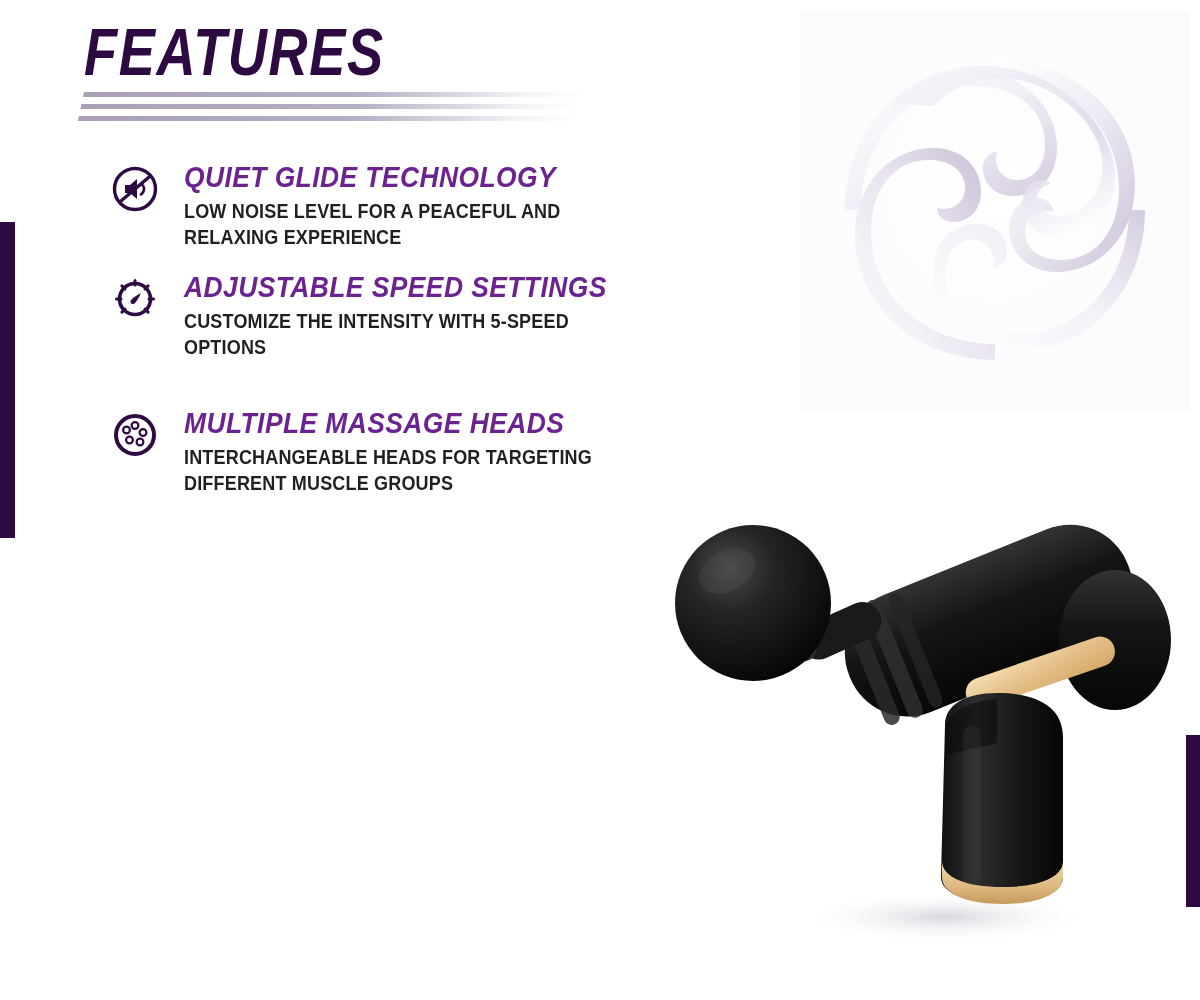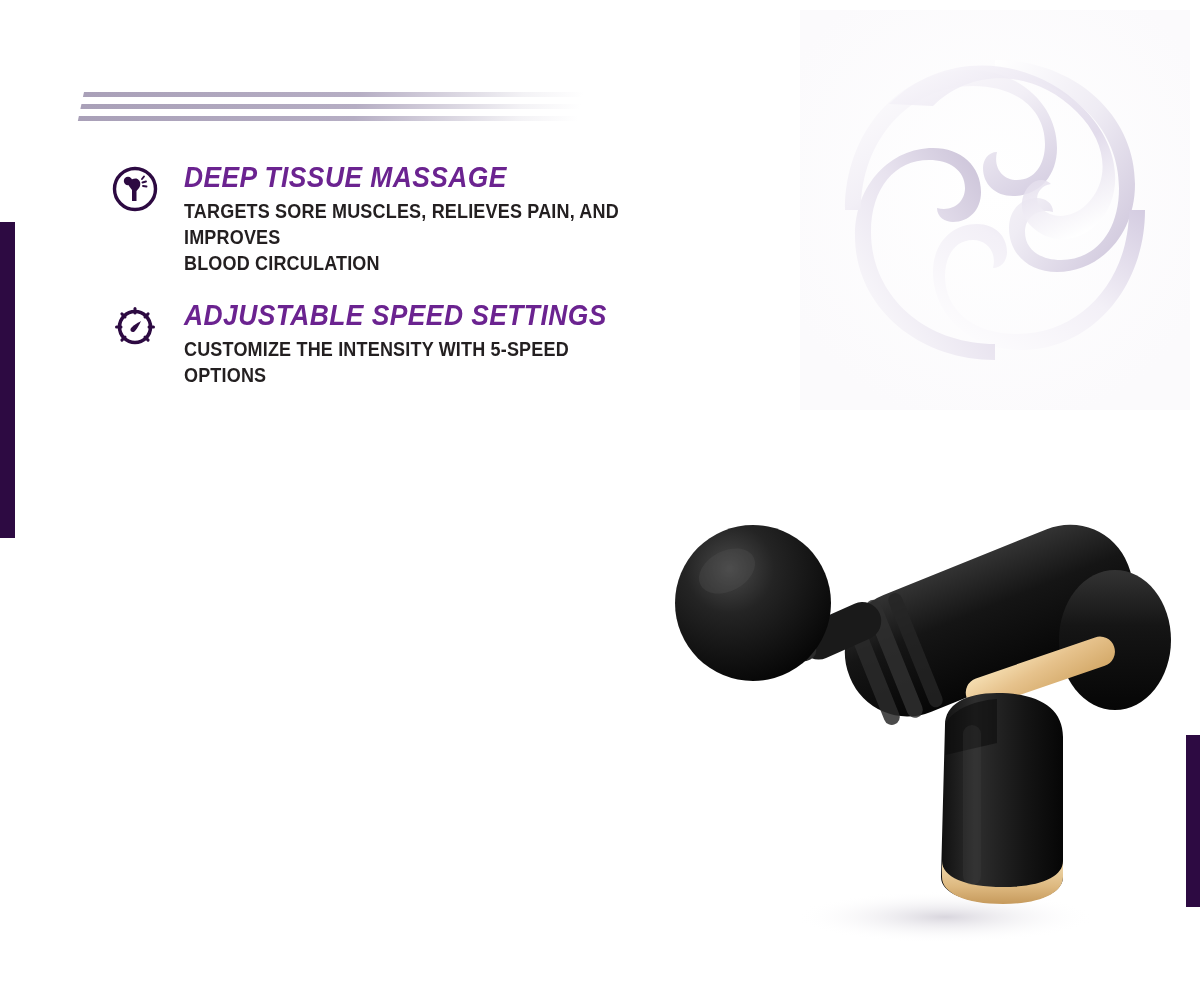--- a/index.html
+++ b/index.html
@@ -270,47 +270,46 @@
       <path d="M300,300 C300,280 320,268 352,268 C392,268 418,282 418,312 L418,452 C418,468 394,478 358,478 C320,478 296,468 296,452 Z" fill="url(#gripG)"></path>
 
       <path d="M300,300 C306,286 326,276 352,274 L352,318 L300,330 Z" fill="#0c0c0c" opacity="0.6"></path>
 
       <path d="M297,452 C297,468 320,479 358,479 C395,479 418,468 418,452 L418,436 C418,452 395,462 358,462 C320,462 297,452 297,436 Z" fill="url(#goldRing)"></path>
 
       <rect x="318" y="300" width="18" height="160" rx="9" fill="#4a4a4a" opacity="0.22"></rect>
     </svg>
   </div>
 
+  <div class="title-block">
+    <h1 class="page-title">FEATURES</h1>
+  </div>
   <div class="title-rules">
     <span class="rule r1"></span>
     <span class="rule r2"></span>
     <span class="rule r3"></span>
   </div>
 
   <div class="features">
 
 
-
-    <div class="feature f3">
+    <div class="feature f2">
       <span class="feature-icon">
         <svg viewBox="0 0 50 50" xmlns="http://www.w3.org/2000/svg">
           <circle cx="25" cy="25" r="20.5" fill="none" stroke="#2d0a42" stroke-width="3.4"></circle>
-          <circle cx="18" cy="17" r="4.2" fill="#2d0a42"></circle>
-          <path d="M26.5 14.5 C30.5 16 31.5 20.5 29 24 L26.5 27 L26.5 37 L22 37 L22 26 L19 22 C17.5 19 20.5 14 26.5 14.5 Z" fill="#2d0a42"></path>
-          <g stroke="#2d0a42" stroke-width="1.9" stroke-linecap="round">
-            <path d="M32.5 18.5 L36 17.5"></path>
-            <path d="M33 22 L36.5 22.5"></path>
-            <path d="M32 15 L34 12.5"></path>
-          </g>
+          <path d="M15 21 H20 L27 15 V35 L20 29 H15 Z" fill="#2d0a42"></path>
+          <path d="M31 19.5 C35 22.5 35 27.5 31 30.5" fill="none" stroke="#2d0a42" stroke-width="2.6" stroke-linecap="round"></path>
+          <path d="M11.5 36.5 L38.5 13.5" stroke="#2d0a42" stroke-width="3.4" stroke-linecap="round"></path>
         </svg>
       </span>
-      <p class="feature-title">DEEP TISSUE MASSAGE</p>
-      <p class="feature-desc">TARGETS SORE MUSCLES, RELIEVES PAIN, AND IMPROVES
-BLOOD CIRCULATION</p>
+      <p class="feature-title">QUIET GLIDE TECHNOLOGY</p>
+      <p class="feature-desc">LOW NOISE LEVEL FOR A PEACEFUL AND
+RELAXING EXPERIENCE</p>
     </div>
+
 
     <div class="feature f4">
       <span class="feature-icon">
         <svg viewBox="0 0 50 50" xmlns="http://www.w3.org/2000/svg">
           <circle cx="25" cy="25" r="15.5" fill="none" stroke="#2d0a42" stroke-width="3.6"></circle>
           <g stroke="#2d0a42" stroke-width="3" stroke-linecap="round">
             <path d="M25 6.5 V11"></path>
             <path d="M38.1 11.9 L35 15"></path>
             <path d="M43.5 25 H39"></path>
             <path d="M11.9 11.9 L15 15"></path>
@@ -318,16 +317,33 @@
             <path d="M11.9 38.1 L15 35"></path>
             <path d="M38.1 38.1 L35 35"></path>
           </g>
           <path d="M31 19 C31 19 27.5 27 24.5 29.5 C22.5 31 20 29.5 20.5 27 C21 24.5 31 19 31 19 Z" fill="#2d0a42"></path>
         </svg>
       </span>
       <p class="feature-title">ADJUSTABLE SPEED SETTINGS</p>
       <p class="feature-desc">CUSTOMIZE THE INTENSITY WITH 5-SPEED OPTIONS</p>
     </div>
 
+    <div class="feature f5">
+      <span class="feature-icon">
+        <svg viewBox="0 0 50 50" xmlns="http://www.w3.org/2000/svg">
+          <circle cx="25" cy="25" r="19" fill="none" stroke="#2d0a42" stroke-width="4"></circle>
+          <g fill="none" stroke="#2d0a42" stroke-width="2.2">
+            <circle cx="25" cy="15.5" r="3.4"></circle>
+            <circle cx="33" cy="22.5" r="3.4"></circle>
+            <circle cx="30" cy="32" r="3.4"></circle>
+            <circle cx="19.5" cy="30" r="3.4"></circle>
+            <circle cx="16.5" cy="20" r="3.4"></circle>
+          </g>
+        </svg>
+      </span>
+      <p class="feature-title">MULTIPLE MASSAGE HEADS</p>
+      <p class="feature-desc">INTERCHANGEABLE HEADS FOR TARGETING
+DIFFERENT MUSCLE GROUPS</p>
+    </div>
 
 
   </div>
 </div>
 
 </body></html>

